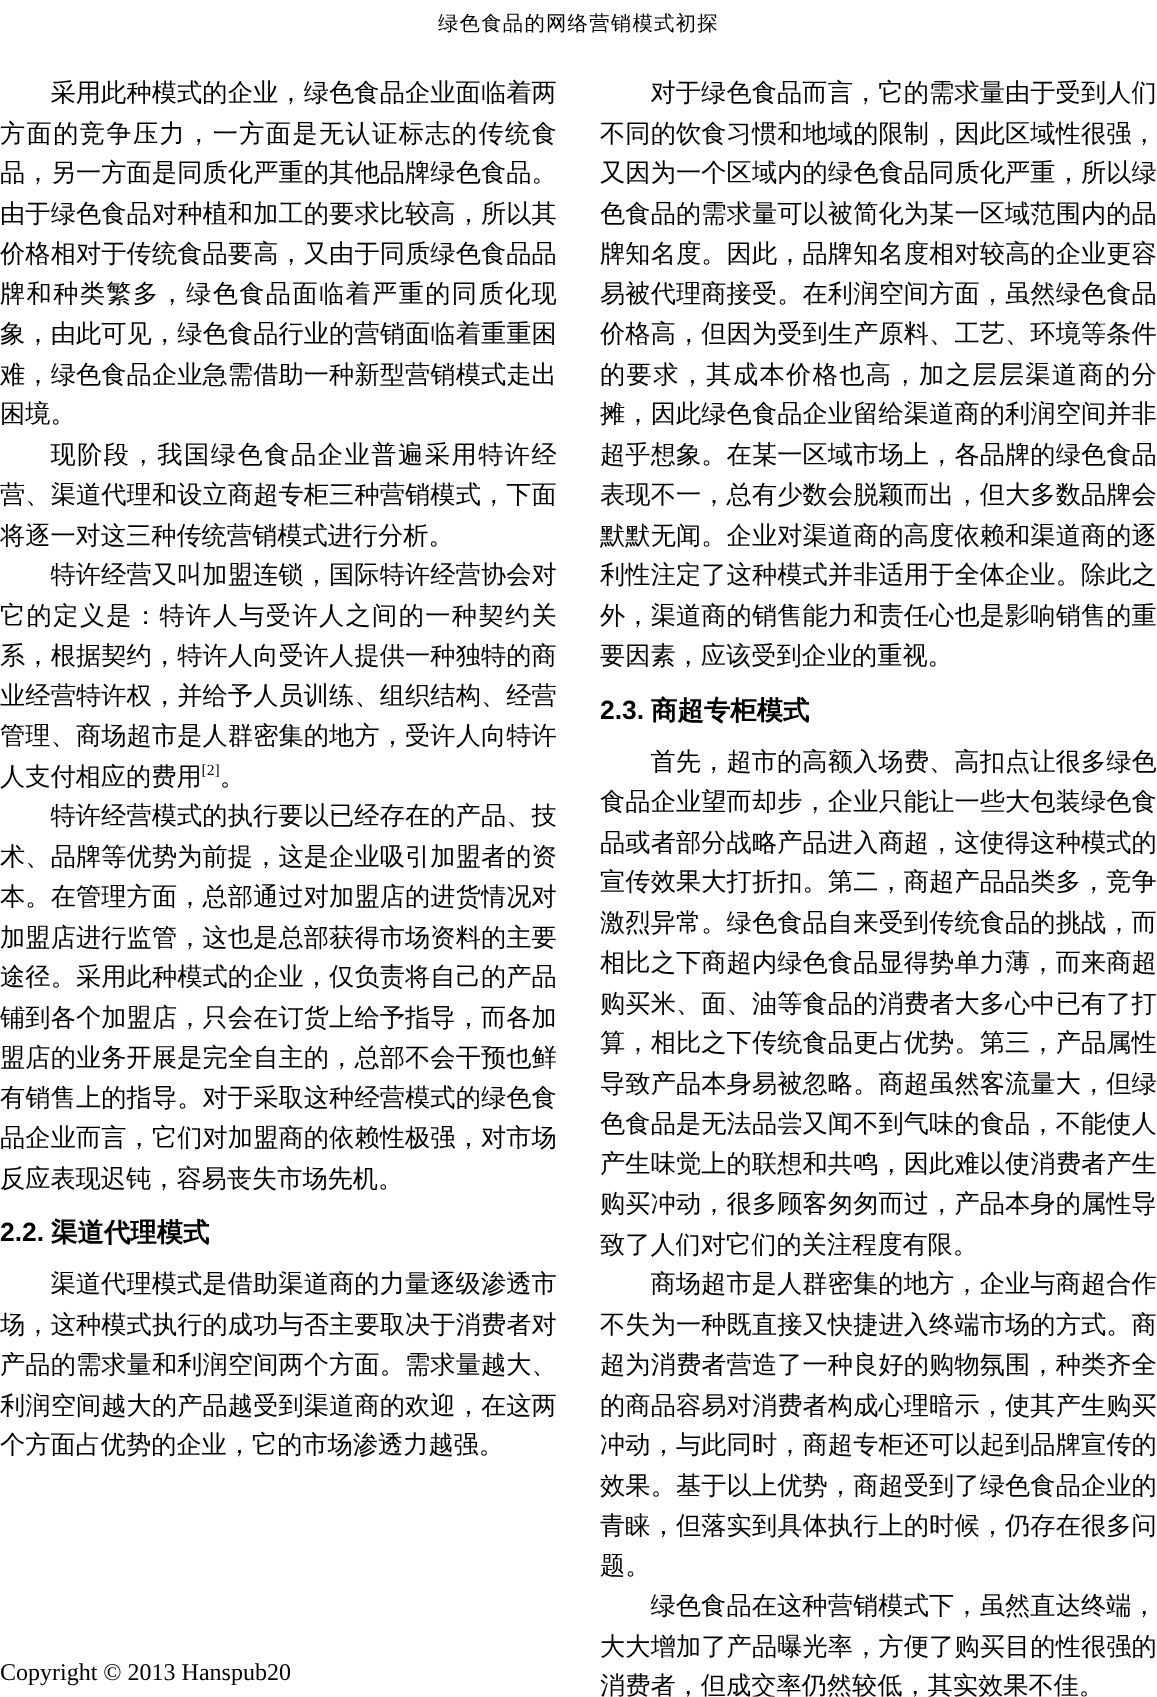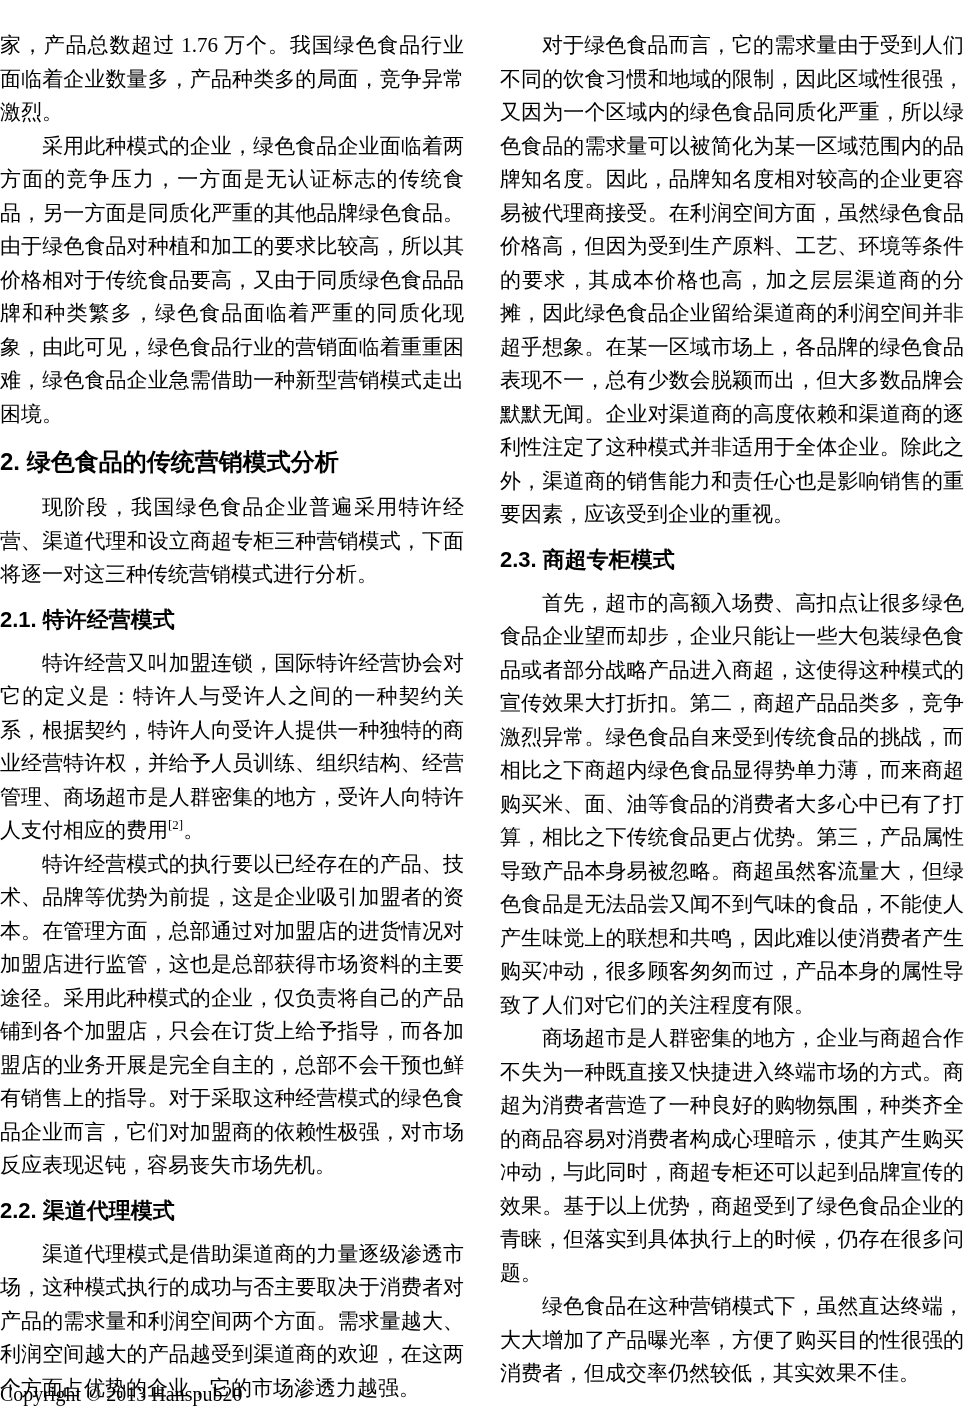--- a/index.html
+++ b/index.html
@@ -70,29 +70,27 @@
     display: flex;
     align-items: baseline;
     font-size: 20px;
   }
 </style>
 </head>
 <body>
 
 <div class="page">
 
+  <div class="page-title">绿色食品的网络营销模式初探</div>
 
   <div class="columns">
 
     <div class="col">
-      <p class="noindent">家，产品总数超过 1.76 万个。我国绿色食品行业面临着企业数量多，产品种类多的局面，竞争异常激烈。</p>
       <p>采用此种模式的企业，绿色食品企业面临着两方面的竞争压力，一方面是无认证标志的传统食品，另一方面是同质化严重的其他品牌绿色食品。由于绿色食品对种植和加工的要求比较高，所以其价格相对于传统食品要高，又由于同质绿色食品品牌和种类繁多，绿色食品面临着严重的同质化现象，由此可见，绿色食品行业的营销面临着重重困难，绿色食品企业急需借助一种新型营销模式走出困境。</p>
-      <h2>2. 绿色食品的传统营销模式分析</h2>
       <p>现阶段，我国绿色食品企业普遍采用特许经营、渠道代理和设立商超专柜三种营销模式，下面将逐一对这三种传统营销模式进行分析。</p>
-      <h3>2.1. 特许经营模式</h3>
       <p><span>特许经营又叫加盟连锁，国际特许经营协会对它的定义是：特许人与受许人之间的一种契约关系，根据契约，特许人向受许人提供一种独特的商业经营特许权，并给予人员训练、组织结构、经营管理、商场超市是人群密集的地方，受许人向特许人支付相应的费用</span><sup class="cite">[2]</sup><span>。</span></p>
       <p>特许经营模式的执行要以已经存在的产品、技术、品牌等优势为前提，这是企业吸引加盟者的资本。在管理方面，总部通过对加盟店的进货情况对加盟店进行监管，这也是总部获得市场资料的主要途径。采用此种模式的企业，仅负责将自己的产品铺到各个加盟店，只会在订货上给予指导，而各加盟店的业务开展是完全自主的，总部不会干预也鲜有销售上的指导。对于采取这种经营模式的绿色食品企业而言，它们对加盟商的依赖性极强，对市场反应表现迟钝，容易丧失市场先机。</p>
       <h3>2.2. 渠道代理模式</h3>
       <p>渠道代理模式是借助渠道商的力量逐级渗透市场，这种模式执行的成功与否主要取决于消费者对产品的需求量和利润空间两个方面。需求量越大、利润空间越大的产品越受到渠道商的欢迎，在这两个方面占优势的企业，它的市场渗透力越强。</p>
     </div>
 
     <div class="col">
       <p>对于绿色食品而言，它的需求量由于受到人们不同的饮食习惯和地域的限制，因此区域性很强，又因为一个区域内的绿色食品同质化严重，所以绿色食品的需求量可以被简化为某一区域范围内的品牌知名度。因此，品牌知名度相对较高的企业更容易被代理商接受。在利润空间方面，虽然绿色食品价格高，但因为受到生产原料、工艺、环境等条件的要求，其成本价格也高，加之层层渠道商的分摊，因此绿色食品企业留给渠道商的利润空间并非超乎想象。在某一区域市场上，各品牌的绿色食品表现不一，总有少数会脱颖而出，但大多数品牌会默默无闻。企业对渠道商的高度依赖和渠道商的逐利性注定了这种模式并非适用于全体企业。除此之外，渠道商的销售能力和责任心也是影响销售的重要因素，应该受到企业的重视。</p>
       <h3>2.3. 商超专柜模式</h3>
       <p>首先，超市的高额入场费、高扣点让很多绿色食品企业望而却步，企业只能让一些大包装绿色食品或者部分战略产品进入商超，这使得这种模式的宣传效果大打折扣。第二，商超产品品类多，竞争激烈异常。绿色食品自来受到传统食品的挑战，而相比之下商超内绿色食品显得势单力薄，而来商超购买米、面、油等食品的消费者大多心中已有了打算，相比之下传统食品更占优势。第三，产品属性导致产品本身易被忽略。商超虽然客流量大，但绿色食品是无法品尝又闻不到气味的食品，不能使人产生味觉上的联想和共鸣，因此难以使消费者产生购买冲动，很多顾客匆匆而过，产品本身的属性导致了人们对它们的关注程度有限。</p>

